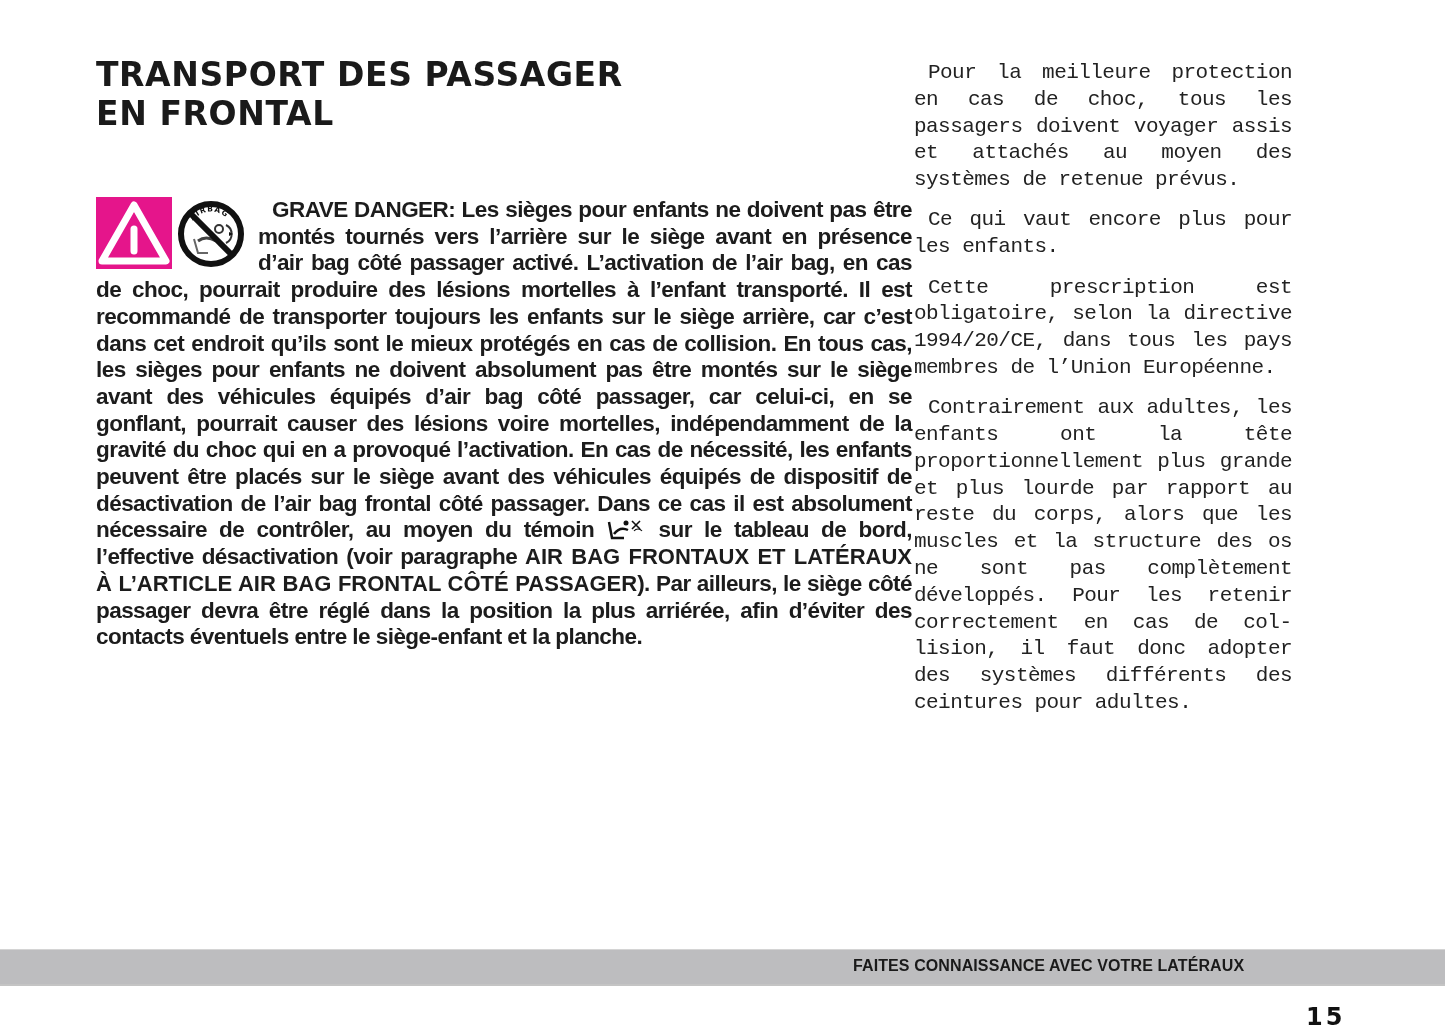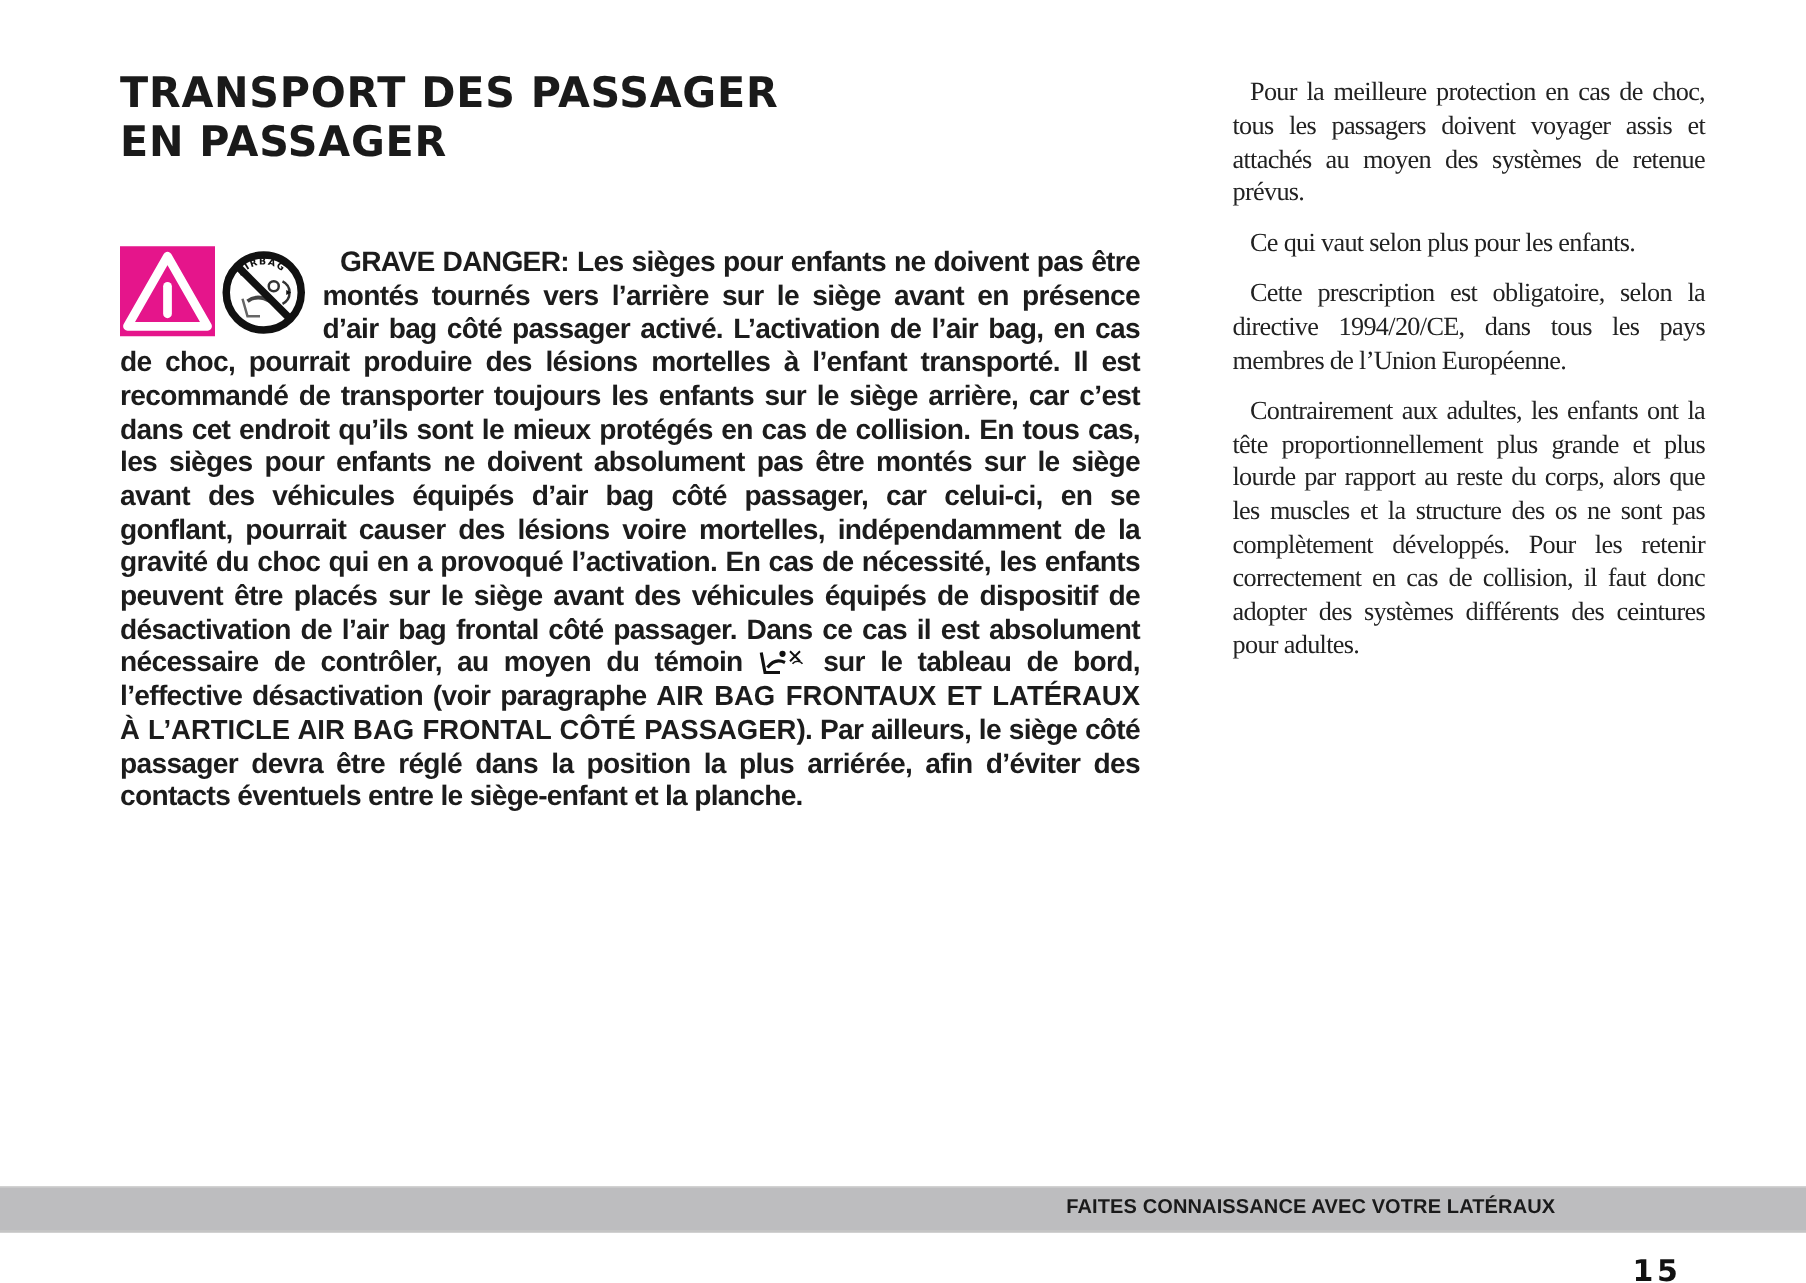--- a/index.html
+++ b/index.html
@@ -24,22 +24,22 @@
   .warn-triangle {
     position: absolute; left: 0; top: 0; width: 76px; height: 72px; background: #e5158b;
   }
   .warn-triangle svg { position: absolute; left: 0; top: 0; }
   .airbag-icon { position: absolute; left: 80px; top: 0; width: 70px; height: 72px; }
   .warn-lead { padding-left: 14px; }
   .smallcaps { font-size: 22px; letter-spacing: 0px; }
   .temoin-icon { display: inline-block; width: 40px; height: 22px; vertical-align: -3px; }
 
   .right-col {
-    position: absolute; left: 986px; top: 60px; width: 378px;
-    font-family: Liberation Serif, serif; font-weight: normal;
+    position: absolute; left: 914px; top: 60px; width: 378px;
+    font-family: Liberation Mono, monospace; font-weight: normal;
     font-size: 21px; line-height: 26.8px; letter-spacing: -0.55px;
     text-align: justify; color: #222;
   }
   .right-col p { margin: 0 0 13.5px 0; text-indent: 14px; }
 
   .footer-band {
     position: absolute; left: 0; top: 949px; width: 1445px; height: 34px;
     background: #bdbdbf; border-top: 1px solid #d4d4d4; border-bottom: 2px solid #c4c4c4;
   }
   .footer-label {
@@ -51,21 +51,21 @@
     position: absolute; left: 1306px; top: 1003px;
     font-family: "DejaVu Sans", sans-serif; font-weight: 900;
     font-size: 24px; letter-spacing: 3px; color: #111;
   }
 </style>
 </head>
 <body>
 
 <h1 class="title">
   <span>TRANSPORT DES PASSAGER</span>
-  <span>EN PASSAGER</span>
+  <span>EN FRONTAL</span>
 </h1>
 
 <div class="warn-block">
   <div class="warn-icons">
     <div class="warn-triangle">
       <svg width="76" height="72" viewBox="0 0 76 72">
         <path d="M38 8 L70 64 L6 64 Z" fill="none" stroke="#ffffff" stroke-width="7" stroke-linejoin="round"></path>
         <line x1="38" y1="32" x2="38" y2="54" stroke="#ffffff" stroke-width="7" stroke-linecap="round"></line>
       </svg>
     </div>
@@ -90,20 +90,20 @@
     <path d="M3 4 L6 20 L18 20" fill="none" stroke="#111" stroke-width="2.5"></path>
     <path d="M8 16 Q14 8 22 12" fill="none" stroke="#111" stroke-width="2.5"></path>
     <circle cx="20" cy="5" r="2.5" fill="#111"></circle>
     <path d="M26 3 L34 11 M34 3 L26 11" stroke="#111" stroke-width="1.6"></path>
     <path d="M28 13 A5 5 0 0 1 36 13" fill="none" stroke="#111" stroke-width="1.2"></path>
   </svg><span> sur le tableau de bord, l’effective désactivation (voir paragraphe </span><span class="smallcaps">AIR BAG FRONTAUX ET LATÉRAUX</span><span class="smallcaps"> À L’ARTICLE </span><span class="smallcaps">AIR BAG FRONTAL CÔTÉ PASSAGER</span><span>). Par ailleurs, le siège côté passager devra être réglé dans la position la plus arriérée, afin d’éviter des contacts éventuels entre le siège-enfant et la planche.</span>
 </div>
 
 <div class="right-col">
   <p>Pour la meilleure protection en cas de choc, tous les passagers doivent voyager assis et attachés au moyen des systèmes de retenue prévus.</p>
-  <p>Ce qui vaut selon plus pour les en­fants.</p>
+  <p>Ce qui vaut encore plus pour les en­fants.</p>
   <p>Cette prescription est obligatoire, selon la directive 1994/20/CE, dans tous les pays membres de l’Union Eu­ropéenne.</p>
   <p>Contrairement aux adultes, les en­fants ont la tête proportionnellement plus grande et plus lourde par rapport au reste du corps, alors que les muscles et la structure des os ne sont pas complètement développés. Pour les retenir correctement en cas de col­lision, il faut donc adopter des sys­tèmes différents des ceintures pour adultes.</p>
 </div>
 
 <div class="footer-band"></div>
 <div class="footer-label">FAITES CONNAISSANCE AVEC VOTRE LATÉRAUX</div>
 <div class="page-number">15</div>
 
 </body></html>

